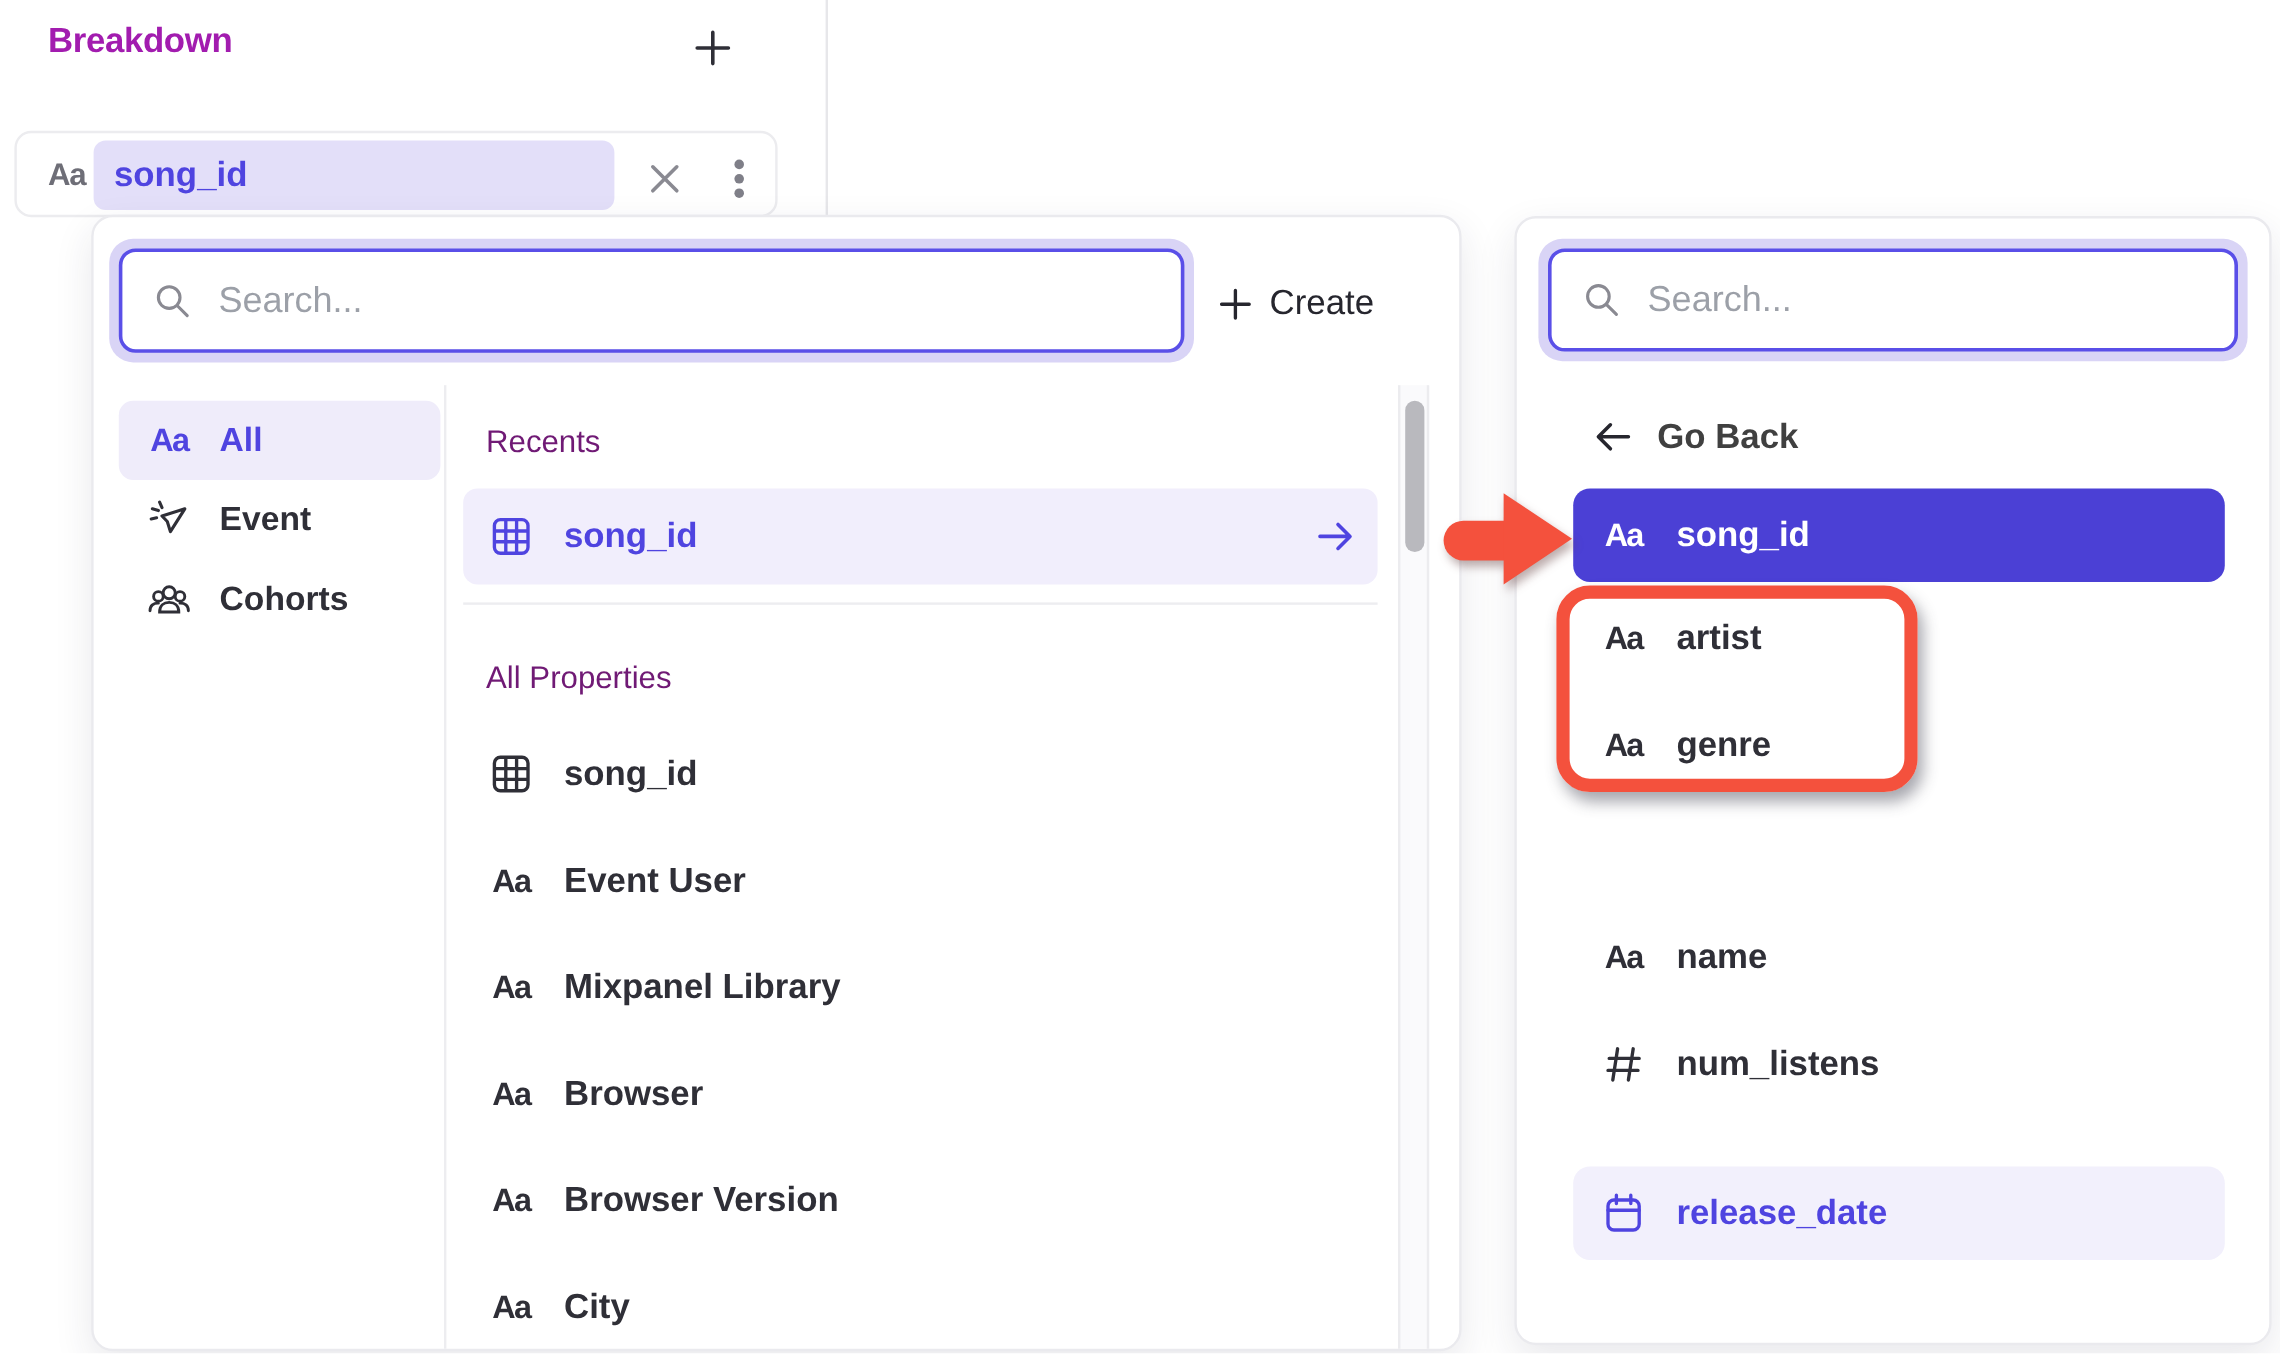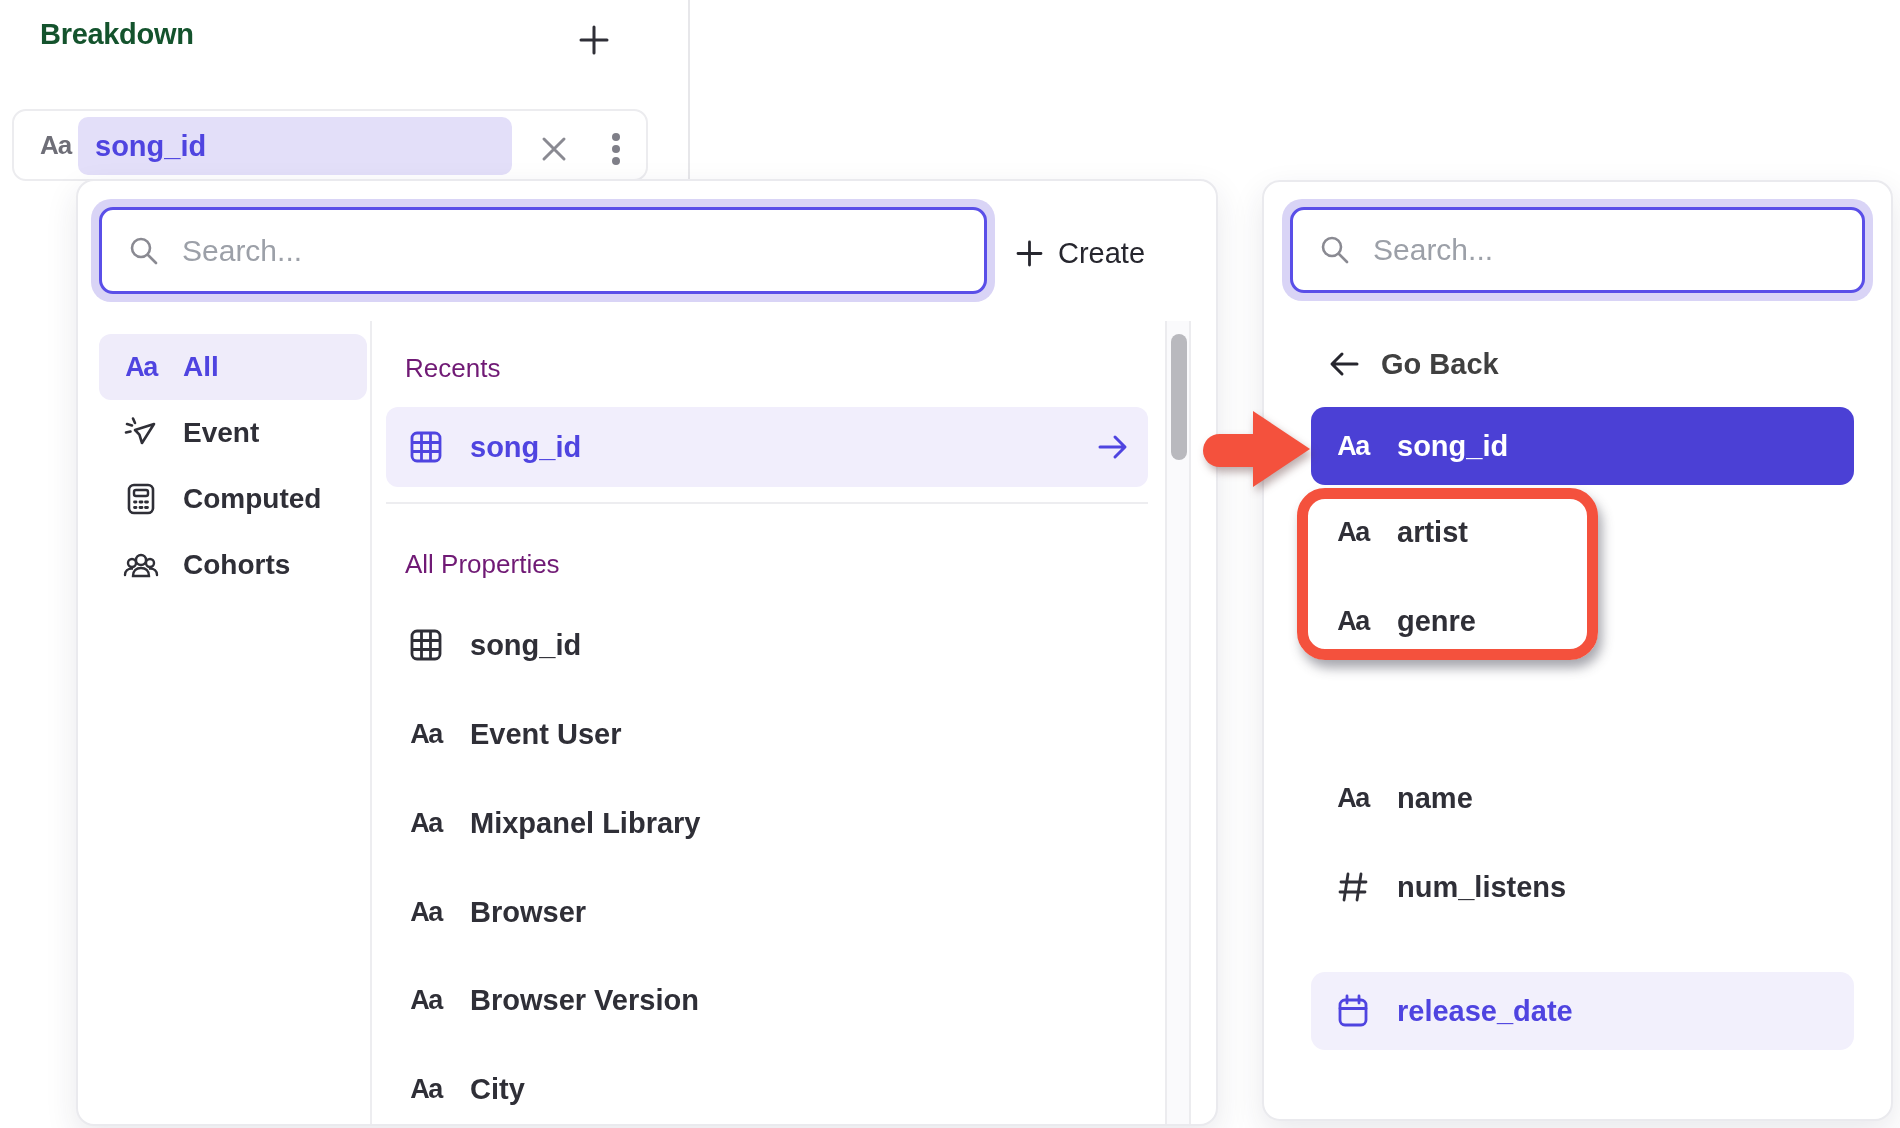--- a/index.html
+++ b/index.html
@@ -2,21 +2,21 @@
 <html><head>
 <meta charset="utf-8">
 <style>
   * { box-sizing: border-box; margin: 0; padding: 0; }
   html,body { background:#fff; }
   body { font-family: "Liberation Sans", "DejaVu Sans", sans-serif; }
   .stage { position:relative; width:1900px; height:1128px; background:#fff; overflow:hidden; }
 
   
   .col-divider { position:absolute; left:688px; top:0; width:2px; height:180px; background:#E7E7EA; }
-  .bd-title { position:absolute; left:40px; top:18px; font-size:29px; font-weight:700; color:#14532d; letter-spacing:-0.3px; }
+  .bd-title { position:absolute; left:40px; top:18px; font-size:29px; font-weight:700; color:#a21caf; letter-spacing:-0.3px; }
   .bd-add { position:absolute; left:577px; top:23px; width:34px; height:34px; cursor:pointer; }
 
   .chip-card { position:absolute; left:12px; top:109px; width:636px; height:72px; background:#fff;
                border:2px solid #ECECEF; border-radius:14px; display:flex; align-items:center; }
   .chip-type { position:absolute; left:26px; top:0; height:100%; display:flex; align-items:center;
                font-size:26px; font-weight:700; color:#6E6E77; letter-spacing:-1px; }
   .chip-pill { position:absolute; left:64px; top:6px; width:434px; height:58px; background:#E3DFF9;
                border-radius:10px; display:flex; align-items:center; padding-left:17px;
                font-size:29px; font-weight:700; color:#4F44E0; }
   .chip-close { position:absolute; left:522px; top:20px; width:36px; height:36px; cursor:pointer; }
@@ -143,30 +143,20 @@
         <span class="iconbox">
           <svg width="36" height="36" viewBox="0 0 36 36">
             <path d="M12 15 L31 9 L19 28 L16.4 19.6 Z" stroke="#2F2F37" stroke-width="2.6" fill="none" stroke-linejoin="round"></path>
             <path d="M4 9 L9 10.5 M10 3.5 L12 8 M3 17.5 L7.5 16.5" stroke="#2F2F37" stroke-width="2.6" stroke-linecap="round"></path>
           </svg>
         </span>
         <span>Event</span>
       </div>
       <div class="side-item">
         <span class="iconbox">
-          <svg width="36" height="36" viewBox="0 0 36 36">
-            <rect x="6" y="4" width="24" height="28" rx="5" stroke="#2F2F37" stroke-width="2.6" fill="none"></rect>
-            <rect x="11" y="9" width="14" height="6" rx="2" stroke="#2F2F37" stroke-width="2.4" fill="none"></rect>
-            <path d="M11.5 21 H13 M17 21 H19 M22.5 21 H24.5 M11.5 26.5 H13 M17 26.5 H19 M22.5 26.5 H24.5" stroke="#2F2F37" stroke-width="2.8" stroke-linecap="round"></path>
-          </svg>
-        </span>
-        <span>Computed</span>
-      </div>
-      <div class="side-item">
-        <span class="iconbox">
           <svg width="38" height="36" viewBox="0 0 38 36">
             <circle cx="10" cy="16" r="4" stroke="#2F2F37" stroke-width="2.4" fill="none"></circle>
             <circle cx="28" cy="16" r="4" stroke="#2F2F37" stroke-width="2.4" fill="none"></circle>
             <circle cx="19" cy="13" r="5" stroke="#2F2F37" stroke-width="2.4" fill="none"></circle>
             <path d="M3 28 C3 23.5 6 21.5 10 21.6 M35 28 C35 23.5 32 21.5 28 21.6 M11 29 C11 23.5 14.5 21 19 21 C23.5 21 27 23.5 27 29 Z" stroke="#2F2F37" stroke-width="2.4" fill="none" stroke-linecap="round"></path>
           </svg>
         </span>
         <span>Cohorts</span>
       </div>
     </div>

